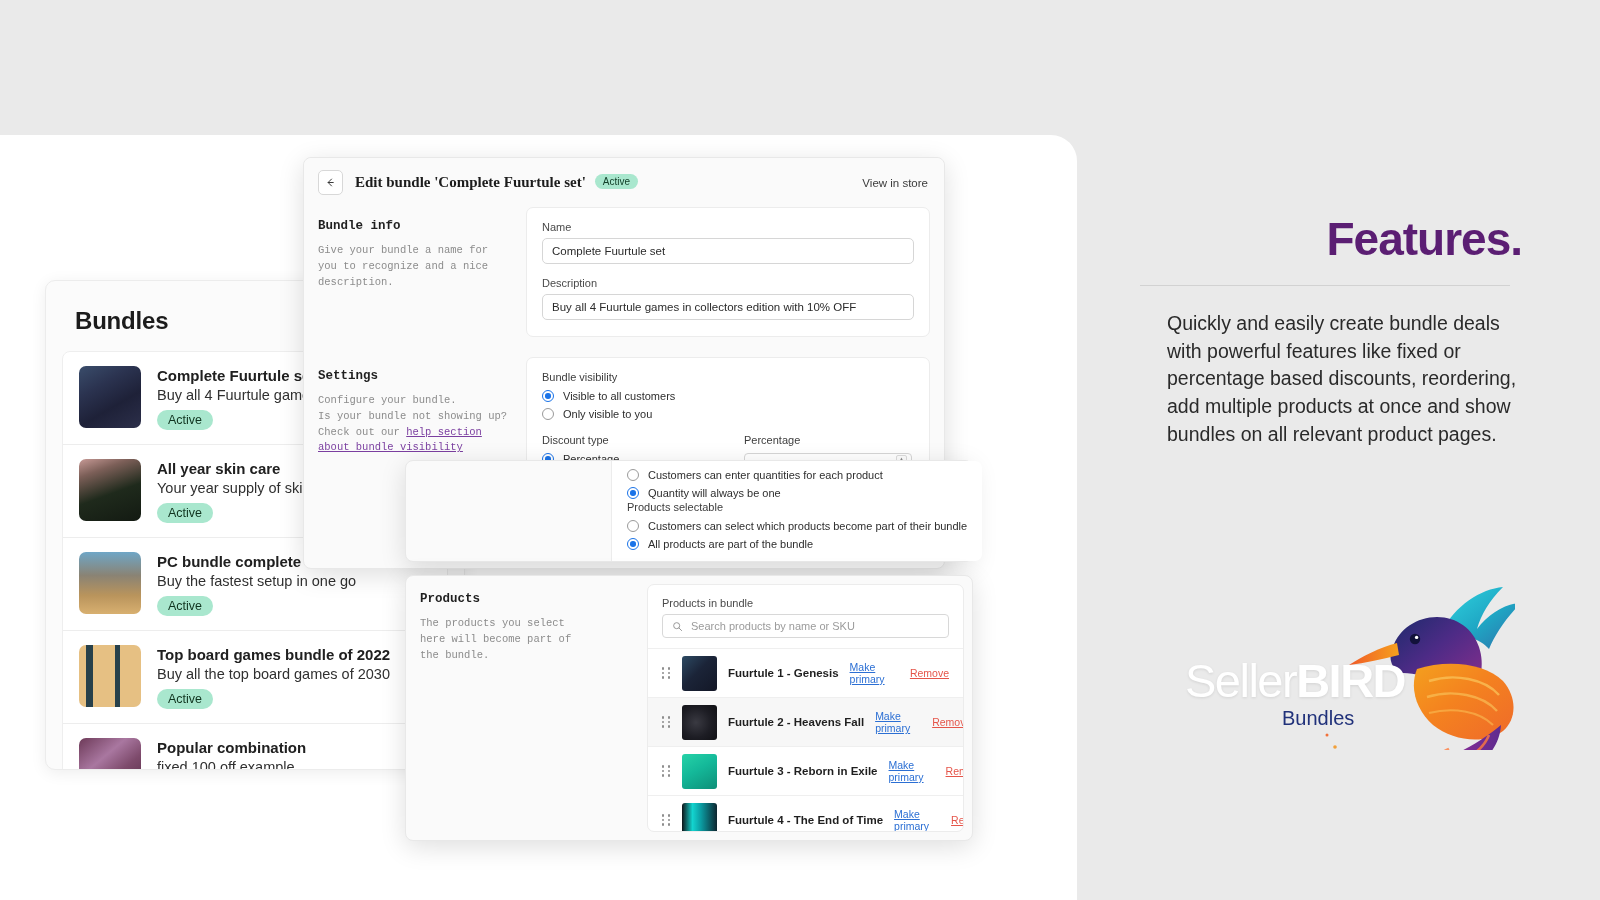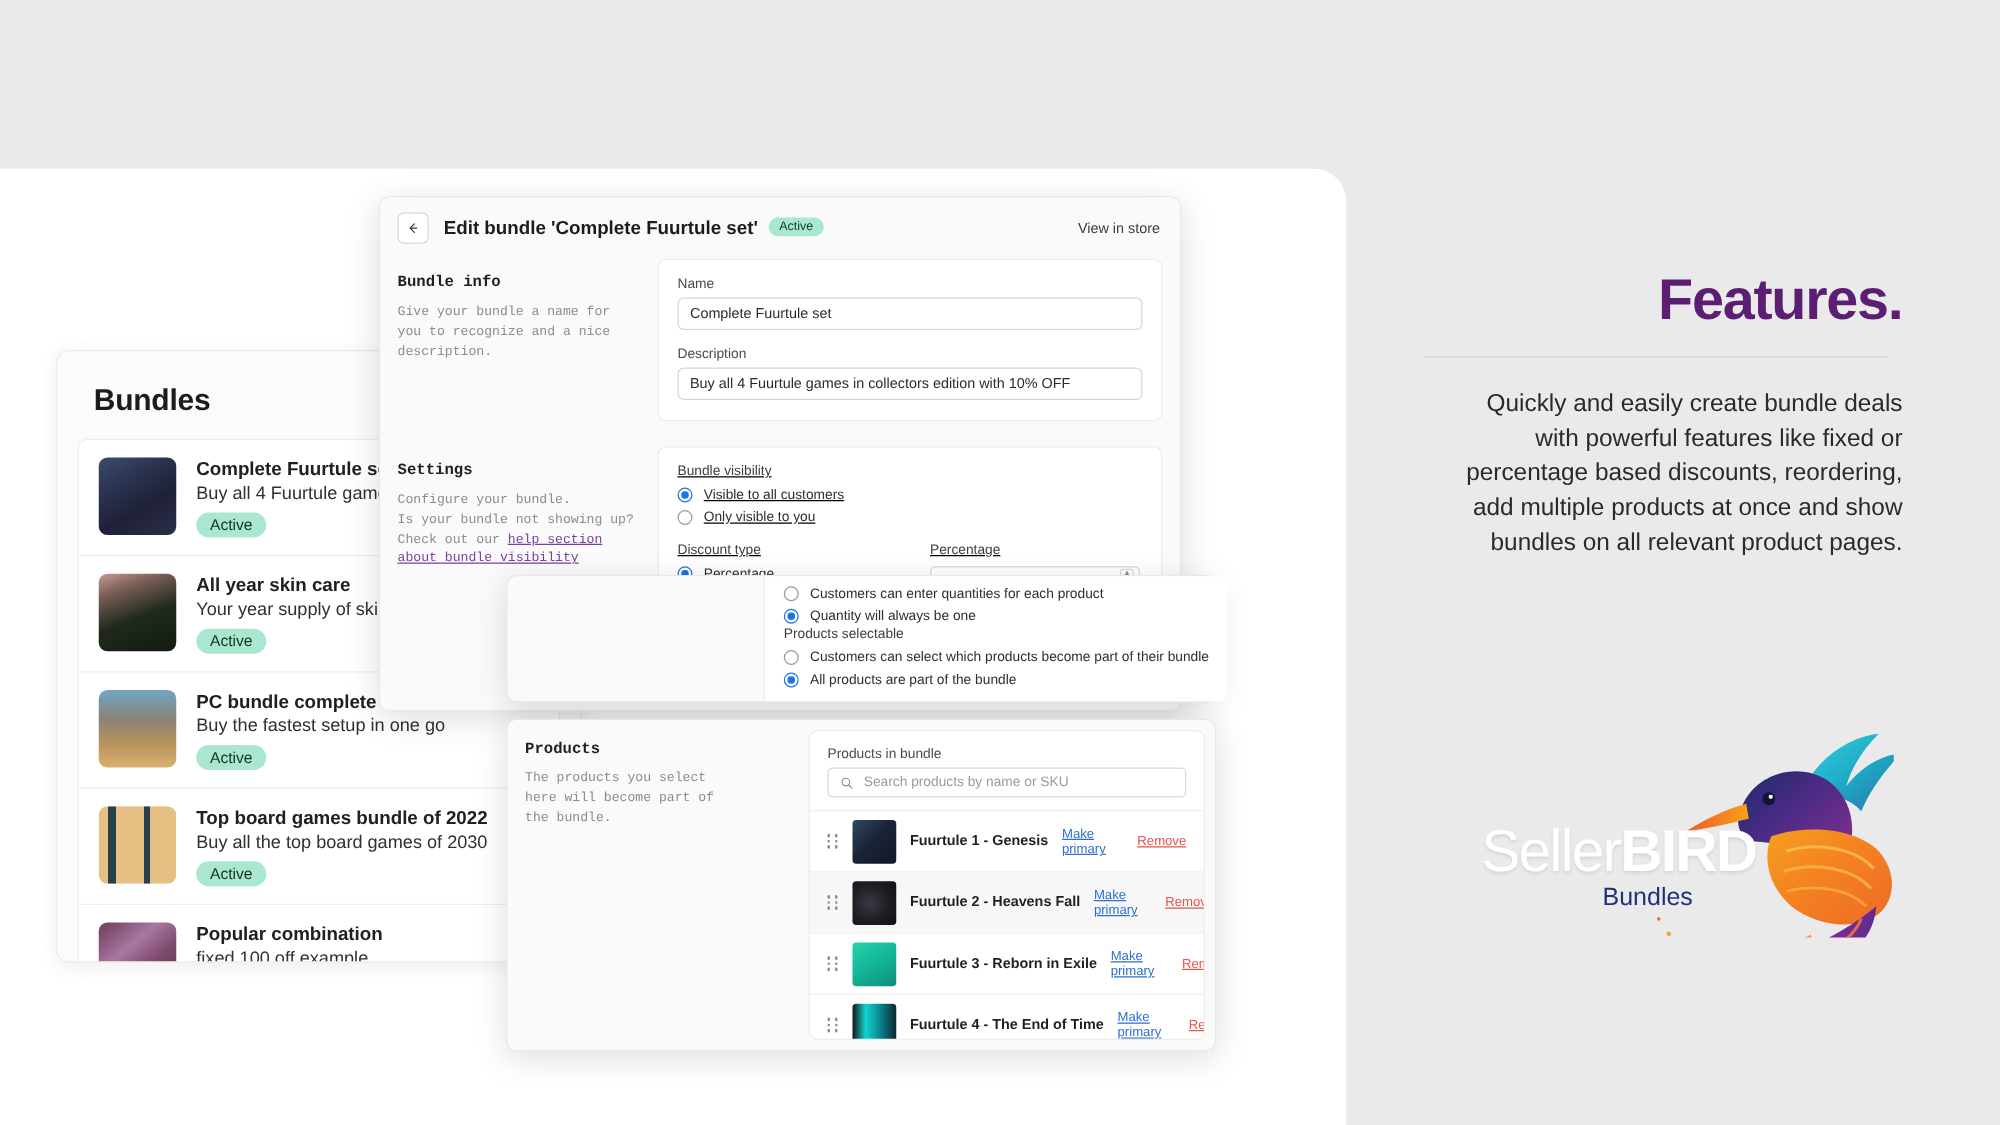--- a/index.html
+++ b/index.html
@@ -80,21 +80,21 @@
     border-top-left-radius: 8px; border-top-right-radius: 8px;
   }
   .back-btn {
     width: 25px; height: 25px; border: 1px solid #d8d8d8;
     border-radius: 5px; background: #fff;
     display: flex; align-items: center; justify-content: center;
     font-size: 13px; color: #333; flex: 0 0 25px; line-height: 1;
   }
   .edit-title {
     font-size: 15px; font-weight: bold; color: #1c1c1c;
-    margin-left: 12px; white-space: nowrap;
+    margin-left: 12px; white-space: nowrap; font-family: Liberation Serif, serif;
   }
   .badge-sm {
     display: inline-block; background: #a9e7ce; color: #14402a;
     font-size: 10px; padding: 2px 8px; border-radius: 9px;
     margin-left: 9px; position: relative; top: -1px;
   }
   .view-store {
     margin-left: auto; font-size: 11.5px; color: #3b3b3b; white-space: nowrap;
   }
 
@@ -200,21 +200,21 @@
     font-size: 46px; font-weight: bold; color: #5b1e73;
     letter-spacing: -1px;
   }
   .features-rule {
     position: absolute; left: 1140px; top: 285px; width: 370px;
     height: 1px; background: #d2d2d2;
   }
   .features-p {
     position: absolute; right: 78px; top: 310px; width: 355px;
     font-size: 19.5px; line-height: 1.42; color: #2a2a2a;
-    text-align: right;
+    text-align: left;
   }
 
   
   .logo { position: absolute; left: 1185px; top: 575px; width: 330px; height: 175px; }
   .logo-text {
     position: absolute; left: 0px; top: 78px;
     font-size: 47px; font-weight: bold; color: #ffffff;
     letter-spacing: -1.5px;
     text-shadow: 0 1px 3px rgba(0,0,0,0.10);
   }
@@ -313,21 +313,21 @@
     <div style="height:20px"></div>
 
     <div class="sect">
       <div class="sect-left">
         <div class="sect-h">Settings</div>
         <div class="sect-p">
           <span>Configure your bundle.</span><br>
           <span>Is your bundle not showing up? Check out our </span><a href="#">help section about bundle visibility</a>
         </div>
       </div>
-      <div class="sect-right" style="padding-bottom:22px;text-decoration:underline;">
+      <div class="sect-right" style="padding-bottom:22px;">
         <div class="grp-label">Bundle visibility</div>
 
         <div class="radio-row">
           <span class="radio on"></span>
           <span class="radio-label">Visible to all customers</span>
         </div>
         <div class="radio-row" style="margin-bottom:14px;">
           <span class="radio"></span>
           <span class="radio-label">Only visible to you</span>
         </div>

